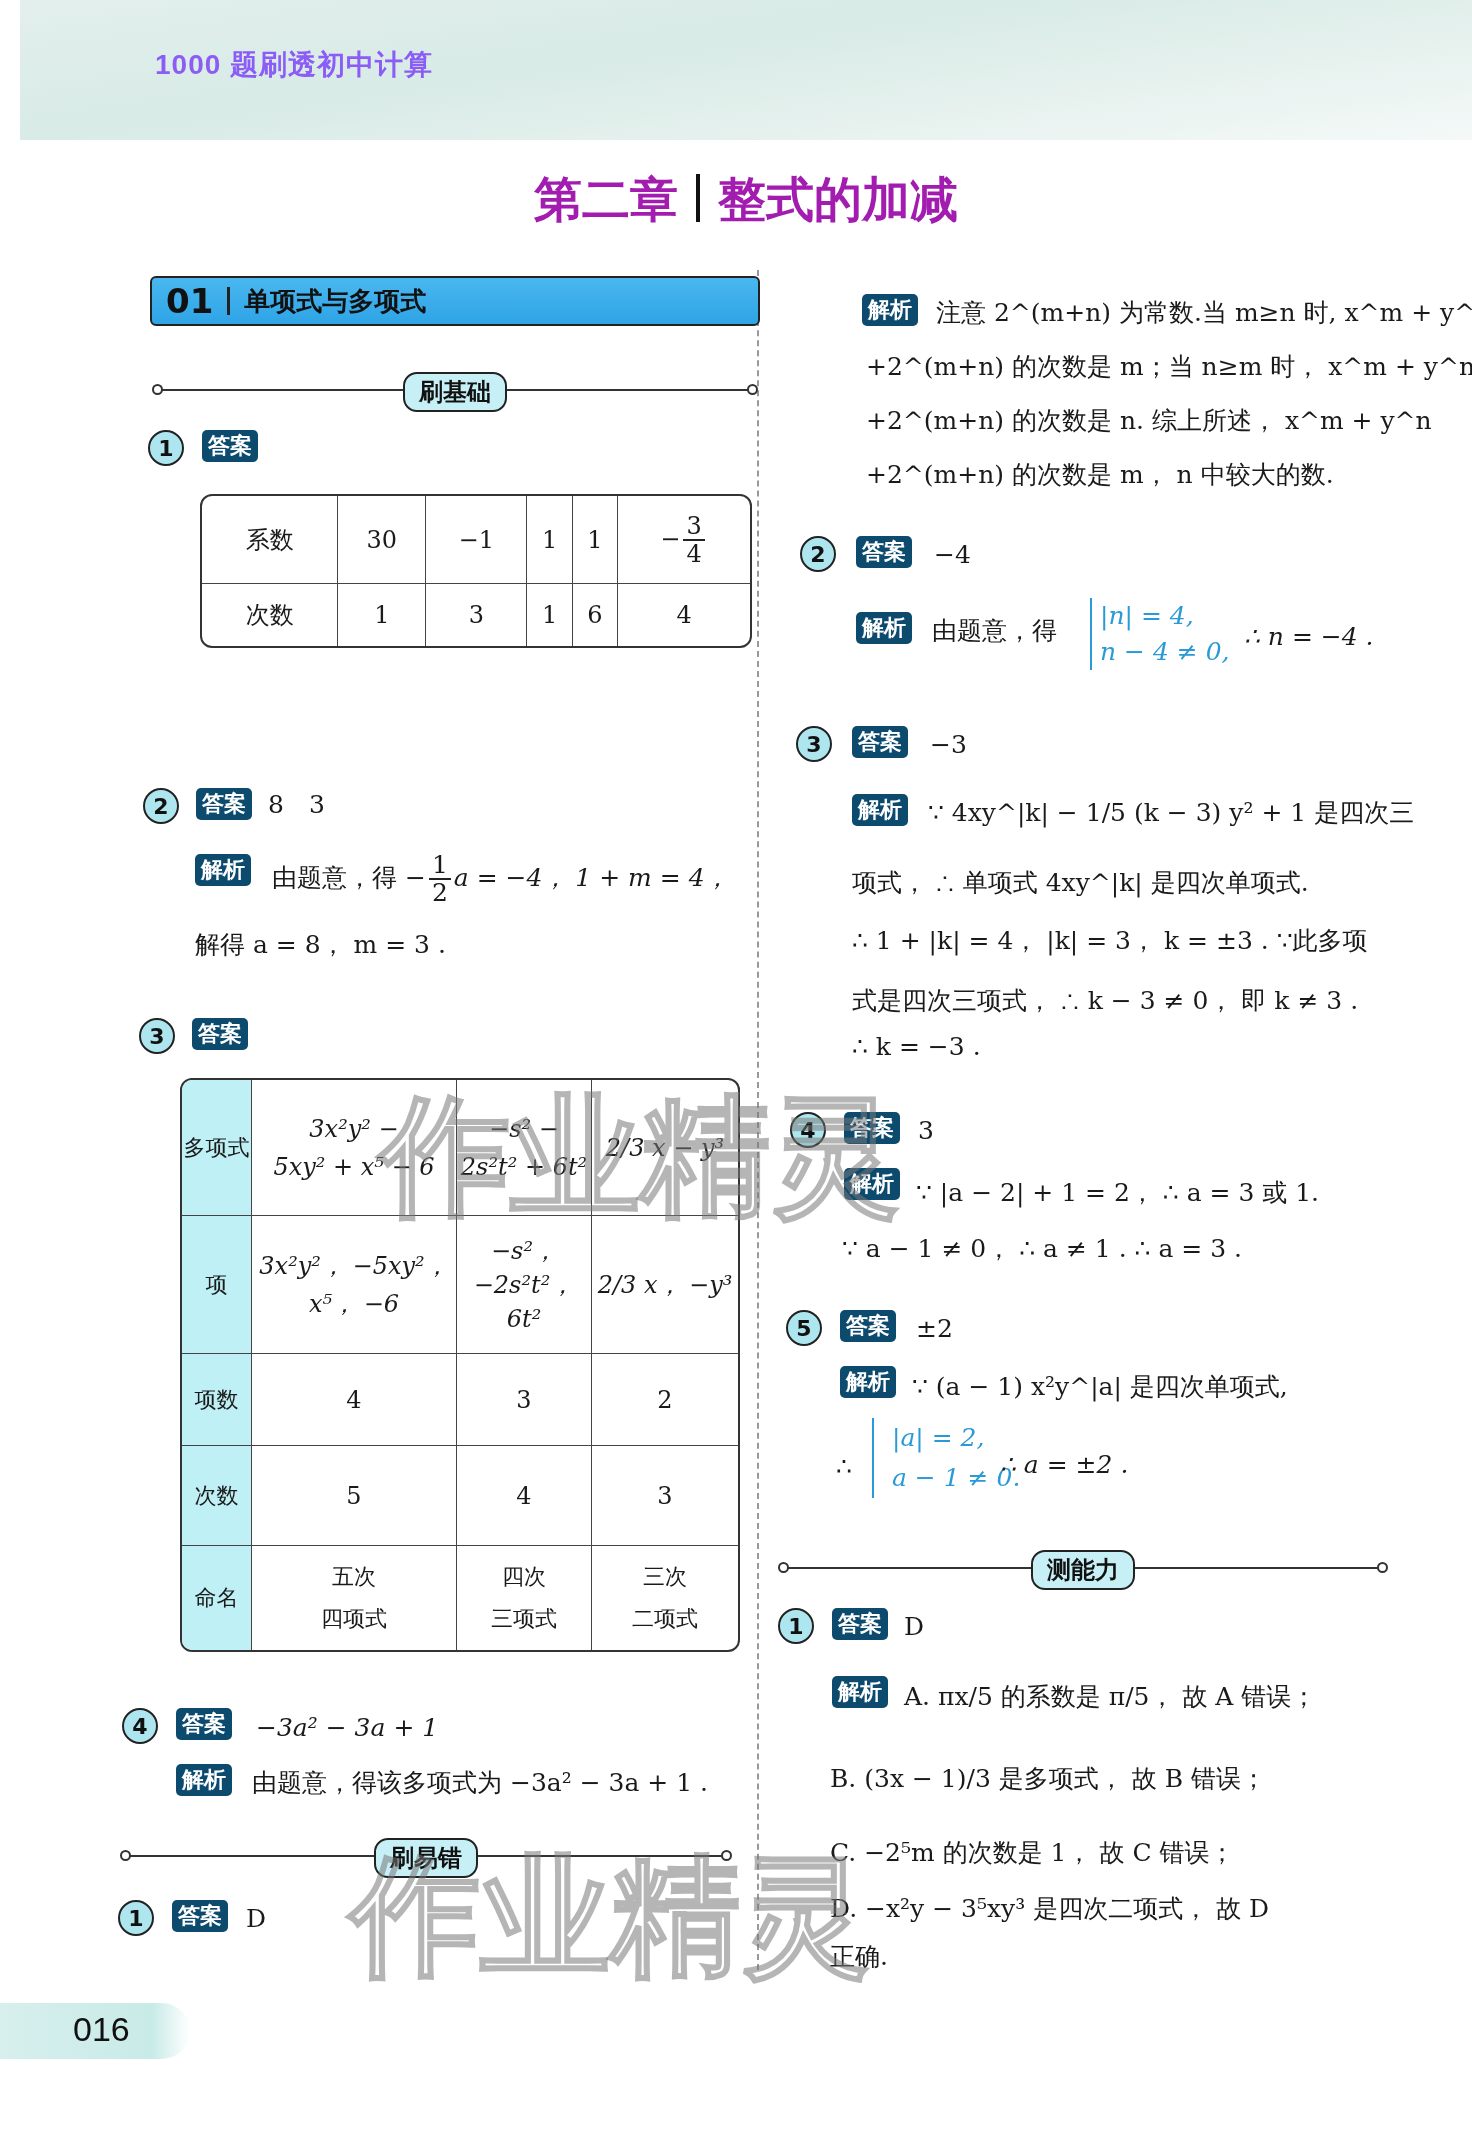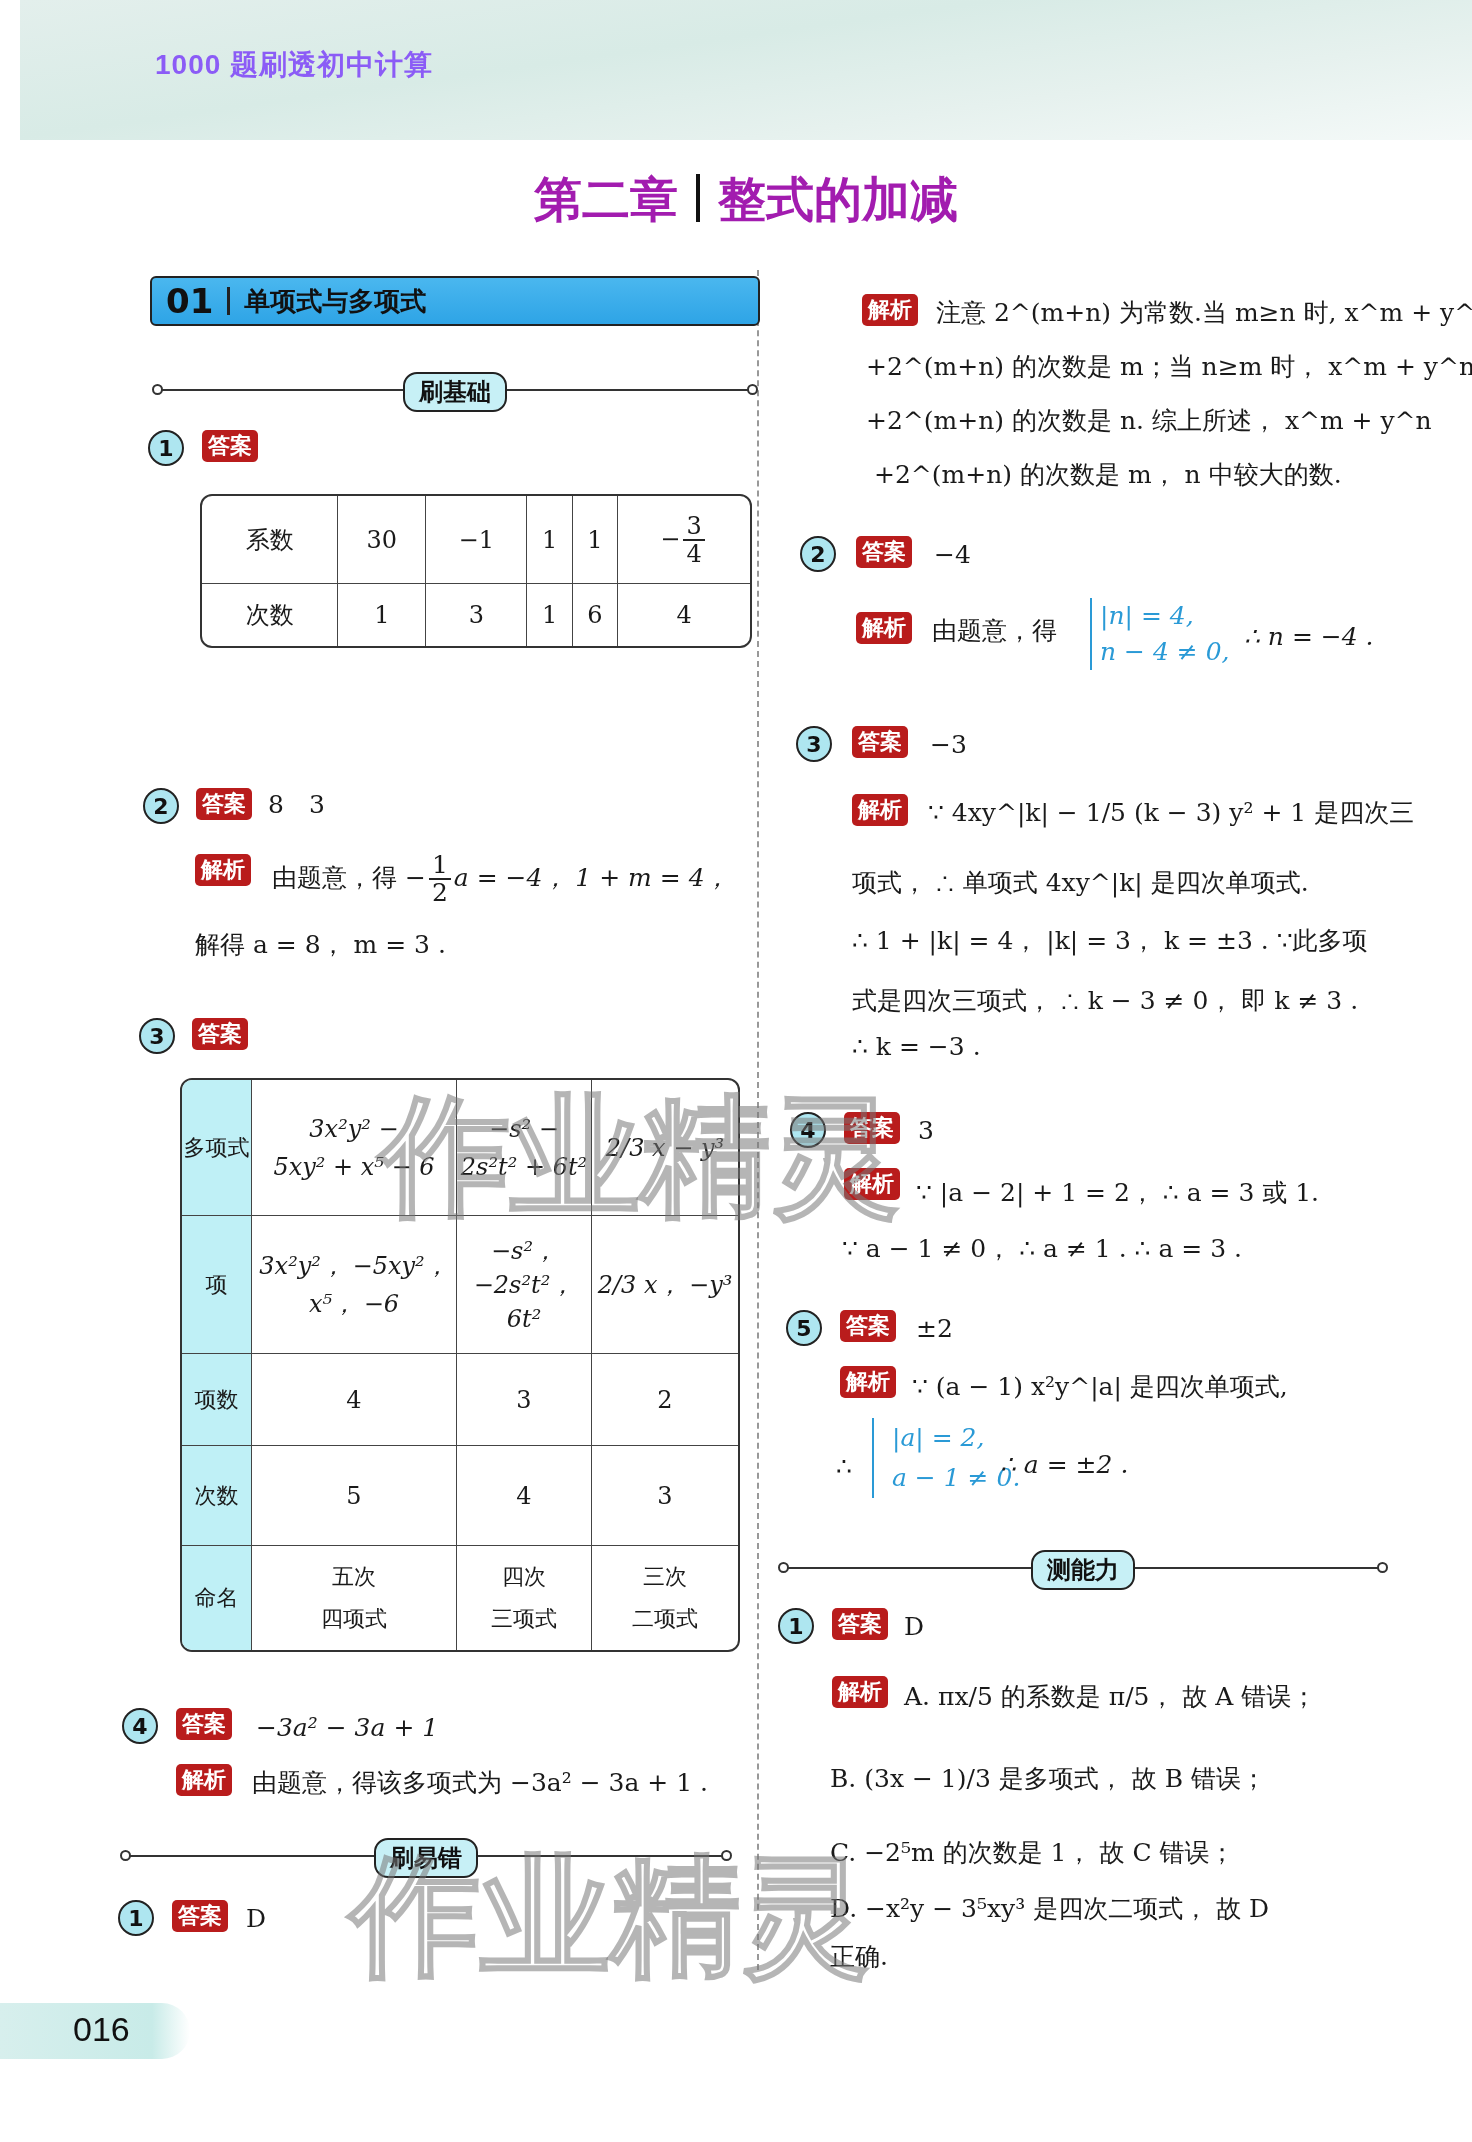--- a/index.html
+++ b/index.html
@@ -54,21 +54,21 @@
     white-space: nowrap;
   }
 
   .qnum {
     position: absolute; width: 36px; height: 36px; border-radius: 50%;
     background: #aee6f0; border: 2px solid #222;
     font-family: "DejaVu Sans", sans-serif; font-weight: 900; font-size: 22px;
     display: flex; align-items: center; justify-content: center; color: #111;
   }
   .tag {
-    position: absolute; background: #b91c1c; color: #fff; border-radius: 5px;
+    position: absolute; background: #0c4a6e; color: #fff; border-radius: 5px;
     font-family: "DejaVu Sans", sans-serif; font-size: 22px; font-weight: bold;
     padding: 2px 6px; line-height: 28px;
   }
   .text {
     position: absolute; font-size: 25px; line-height: 34px; white-space: nowrap;
   }
   .text i { font-style: italic; }
   .blue { color: #2a9ad6; }
   sup { font-size: 14px; vertical-align: 12px; }
   .frac { display: inline-block; vertical-align: middle; text-align: center; line-height: 26px; margin: 0 3px; }
@@ -224,21 +224,21 @@
 </div>
 
 <div class="qnum" style="left:118px; top:1900px;">1</div>
 <div class="tag" style="left:172px; top:1900px;">答案</div>
 <div class="text" style="left:246px; top:1902px;">D</div>
 
 <div class="tag" style="left:862px; top:294px;">解析</div>
 <div class="text" style="left:936px; top:296px;">注意 2^(m+n) 为常数.当 m≥n 时, x^m + y^n</div>
 <div class="text" style="left:866px; top:350px;">+2^(m+n) 的次数是 m；当 n≥m 时， x^m + y^n</div>
 <div class="text" style="left:866px; top:404px;">+2^(m+n) 的次数是 n. 综上所述， x^m + y^n</div>
-<div class="text" style="left:866px; top:458px;margin-left:8px;">+2^(m+n) 的次数是 m， n 中较大的数.</div>
+<div class="text" style="left:866px; top:458px;">+2^(m+n) 的次数是 m， n 中较大的数.</div>
 
 <div class="qnum" style="left:800px; top:536px;">2</div>
 <div class="tag" style="left:856px; top:536px;">答案</div>
 <div class="text" style="left:934px; top:538px;">−4</div>
 
 <div class="tag" style="left:856px; top:612px;">解析</div>
 <div class="text" style="left:932px; top:614px;">由题意，得</div>
 <div class="text blue" style="left:1090px; top:598px; font-style:italic; border-left:2px solid #2a9ad6; padding-left:8px; line-height:36px;">
   <div>|n| = 4,</div>
     <div>n − 4 ≠ 0,</div>

